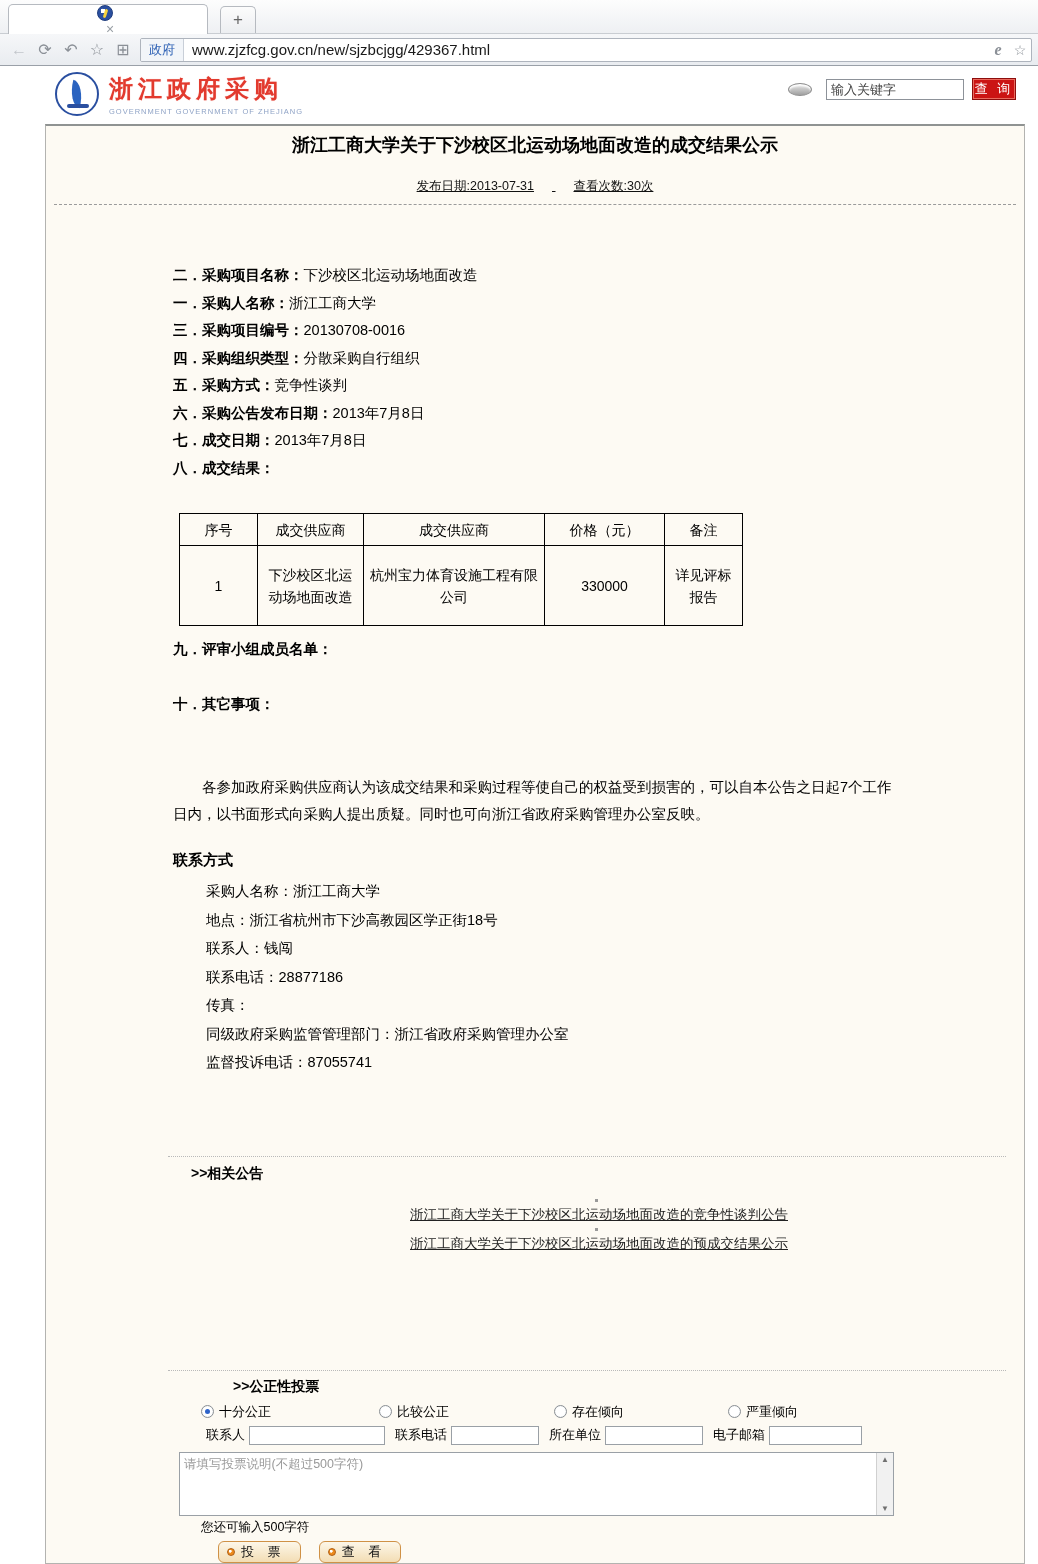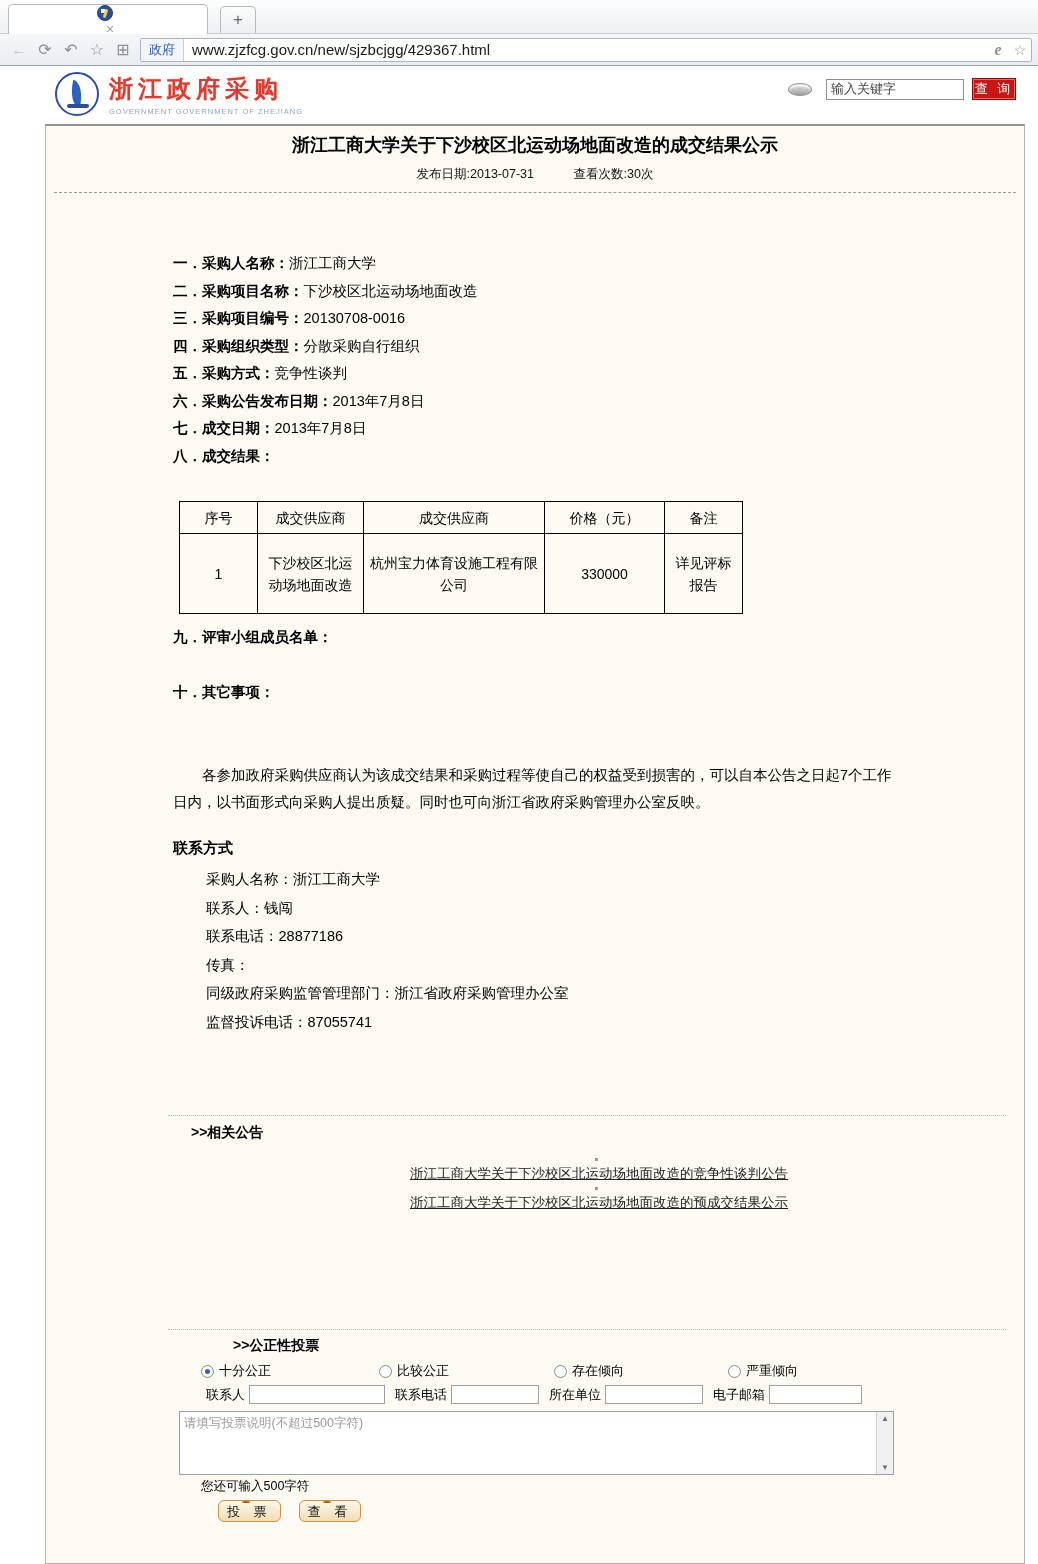--- a/index.html
+++ b/index.html
@@ -48,33 +48,33 @@
     background:#2a4fa0; border-radius:2px; }
   .logo-text { margin-left:10px; }
   .logo-title { color:#e23a2e; font-size:24px; font-weight:bold; letter-spacing:5px;
     text-shadow:0 0 1px #f5b0aa; }
   .logo-sub { color:#8fa3c6; font-size:7.5px; letter-spacing:1px; margin-top:2px; }
   .search-wrap { position:absolute; right:22px; top:12px; display:flex; align-items:center; }
   .search-icon { width:24px; height:13px; border-radius:50%;
     background:linear-gradient(#e9e9e9,#9f9f9f); border:1px solid #8f8f8f;
     box-shadow:inset 0 2px 2px #fff; margin-right:14px; }
   .search-input { width:138px; height:21px; border:1px solid #8d9299; background:#fff;
-    font-size:13px; padding:0 4px; color:#7f1d1d; font-family:Liberation Mono, monospace; }
+    font-size:13px; padding:0 4px; color:#7f1d1d; font-family:Liberation Sans, sans-serif; }
   .search-input::placeholder { color:#444; }
   .search-btn { margin-left:8px; width:44px; height:22px; background:#cb1414;
     border:1px solid #8d0d0d; box-shadow:inset 0 0 0 1px #e96a5e; color:#fff;
     font-size:13px; letter-spacing:3px; line-height:20px; text-align:center; }
 
   
   .content-box { position:absolute; left:45px; top:124px; width:980px; height:1440px;
     background:#fdfaf3; border:1px solid #b3b3b0; border-top:2px solid #8f9392;
     overflow:hidden; padding-top:7px; }
 
   .art-title { text-align:center; font-size:18px; font-weight:bold; }
-  .art-meta { text-align:center; font-size:12.5px; margin-top:9px; color:#111; }
+  .art-meta { text-align:center; font-size:12.5px; margin-top:21px; color:#111;text-decoration:underline; }
   .art-meta span { margin:0 18px; }
   .dashed-rule { border-top:1px dashed #9b9b9b; margin:9px 8px 0 8px; }
 
   .num-list { margin:57px 120px 0 127px; font-size:14.5px; }
   .num-list .row { line-height:27.5px; }
   .num-list b { font-weight:bold; }
 
   table.result { border-collapse:collapse; margin:31px 0 0 133px; font-size:14px;
     background:#fdfaf3; }
   table.result th, table.result td { border:1px solid #000; text-align:center;
@@ -115,23 +115,23 @@
   .vote-fields input { height:19px; border:1px solid #9aa0a6; background:#fff; margin-right:10px; }
   .fw1{width:136px}.fw2{width:88px}.fw3{width:98px}.fw4{width:93px}
   .vote-textarea { margin:7px 0 0 133px; width:715px; height:64px; background:#fff;
     border:1px solid #9aa0a6; position:relative; font-size:12.5px; color:#999;
     padding:3px 22px 3px 4px; }
   .ta-scroll { position:absolute; right:0; top:0; bottom:0; width:17px;
     background:#f1f1f1; border-left:1px solid #d0d0d0; display:flex; flex-direction:column;
     justify-content:space-between; align-items:center; font-size:8px; color:#707070; padding:2px 0; }
   .vote-counter { margin:3px 0 0 155px; font-size:12.5px; }
   .vote-btns { margin:5px 0 0 172px; display:flex; }
-  .obtn { height:22px; padding:0 8px 0 8px; margin-right:18px; border:1px solid #cf9146;
+  .obtn { height:22px; padding:0 14px 0 8px; margin-right:18px; border:1px solid #cf9146;
     border-radius:6px; background:linear-gradient(#fdf7e9,#f3ddb4); font-size:13px;
-    letter-spacing:5px; display:flex; align-items:center; color:#111;flex-direction:column; }
+    letter-spacing:5px; display:flex; align-items:center; color:#111; }
   .obtn .dot { width:8px; height:8px; border-radius:50%; border:1px solid #b05e12;
     background:radial-gradient(circle at 35% 35%, #fff 0 25%, #ed8b1e 30%); margin-right:6px; }
 </style>
 </head>
 <body>
 
 <div class="tab-bar">
   <div class="tab">
     <span class="tab-favicon"></span>
     <span class="tab-title">浙江工商大学关于下沙校区</span>
@@ -172,22 +172,22 @@
 <div class="content-box">
 
   <div class="art-title">浙江工商大学关于下沙校区北运动场地面改造的成交结果公示</div>
   <div class="art-meta">
     <span>发布日期:2013-07-31</span>
     <span>查看次数:30次</span>
   </div>
   <div class="dashed-rule"></div>
 
   <div class="num-list">
+    <div class="row"><b><span>二．</span><span>采购项目名称：</span></b><span>下沙校区北运动场地面改造</span></div>
     <div class="row"><b><span>一．</span><span>采购人名称：</span></b><span>浙江工商大学</span></div>
-    <div class="row"><b><span>二．</span><span>采购项目名称：</span></b><span>下沙校区北运动场地面改造</span></div>
     <div class="row"><b><span>三．</span><span>采购项目编号：</span></b><span>20130708-0016</span></div>
     <div class="row"><b><span>四．</span><span>采购组织类型：</span></b><span>分散采购自行组织</span></div>
     <div class="row"><b><span>五．</span><span>采购方式：</span></b><span>竞争性谈判</span></div>
     <div class="row"><b><span>六．</span><span>采购公告发布日期：</span></b><span>2013年7月8日</span></div>
     <div class="row"><b><span>七．</span><span>成交日期：</span></b><span>2013年7月8日</span></div>
     <div class="row"><b><span>八．</span><span>成交结果：</span></b><span></span></div>
   </div>
 
   <table class="result">
     <tbody>
@@ -209,20 +209,21 @@
     </table>
 
   <div class="sec-head"><span>九．</span><span>评审小组成员名单：</span></div>
   <div class="sec-head gap"><span>十．</span><span>其它事项：</span></div>
 
   <div class="notice-par">各参加政府采购供应商认为该成交结果和采购过程等使自己的权益受到损害的，可以自本公告之日起7个工作日内，以书面形式向采购人提出质疑。同时也可向浙江省政府采购管理办公室反映。</div>
 
   <div class="contact-head">联系方式</div>
   <div class="contact-lines">
     <div class="row">采购人名称：浙江工商大学</div>
+    <div class="row">地点：浙江省杭州市下沙高教园区学正街18号</div>
     <div class="row">联系人：钱闯</div>
     <div class="row">联系电话：28877186</div>
     <div class="row">传真：</div>
     <div class="row">同级政府采购监管管理部门：浙江省政府采购管理办公室</div>
     <div class="row">监督投诉电话：87055741</div>
   </div>
 
   <div class="dotted-rule rel-rule"></div>
   <div class="rel-head">&gt;&gt;相关公告</div>
   <div class="rel-links">

